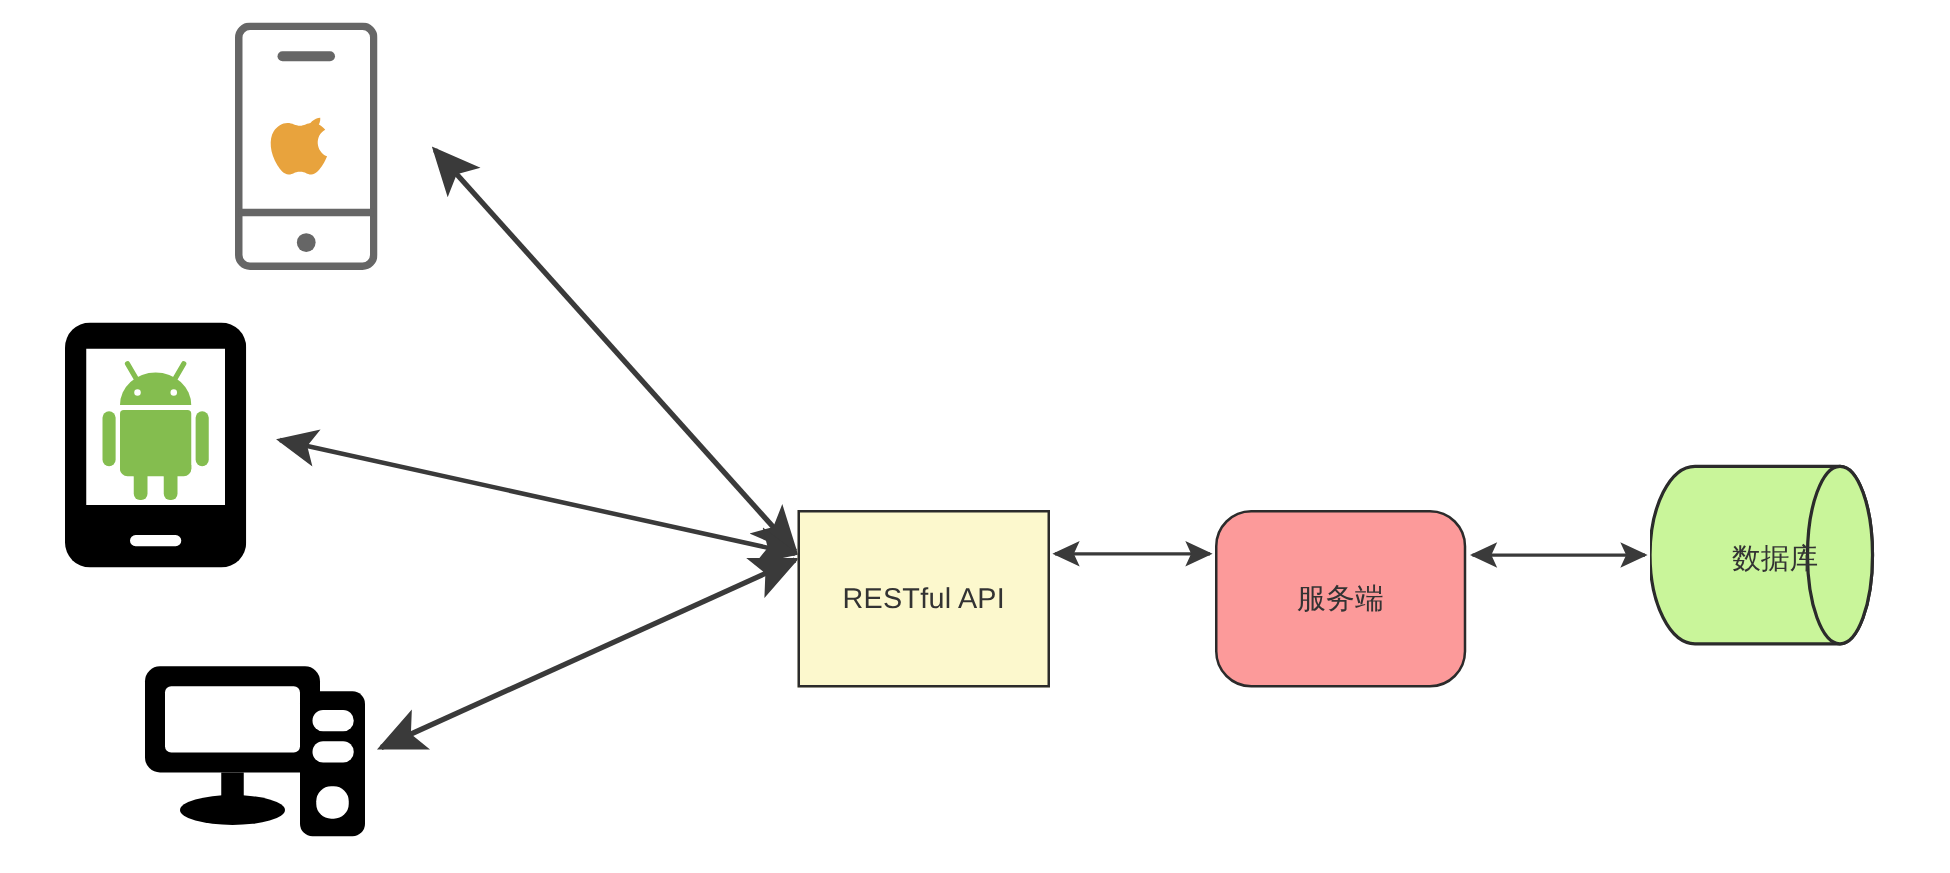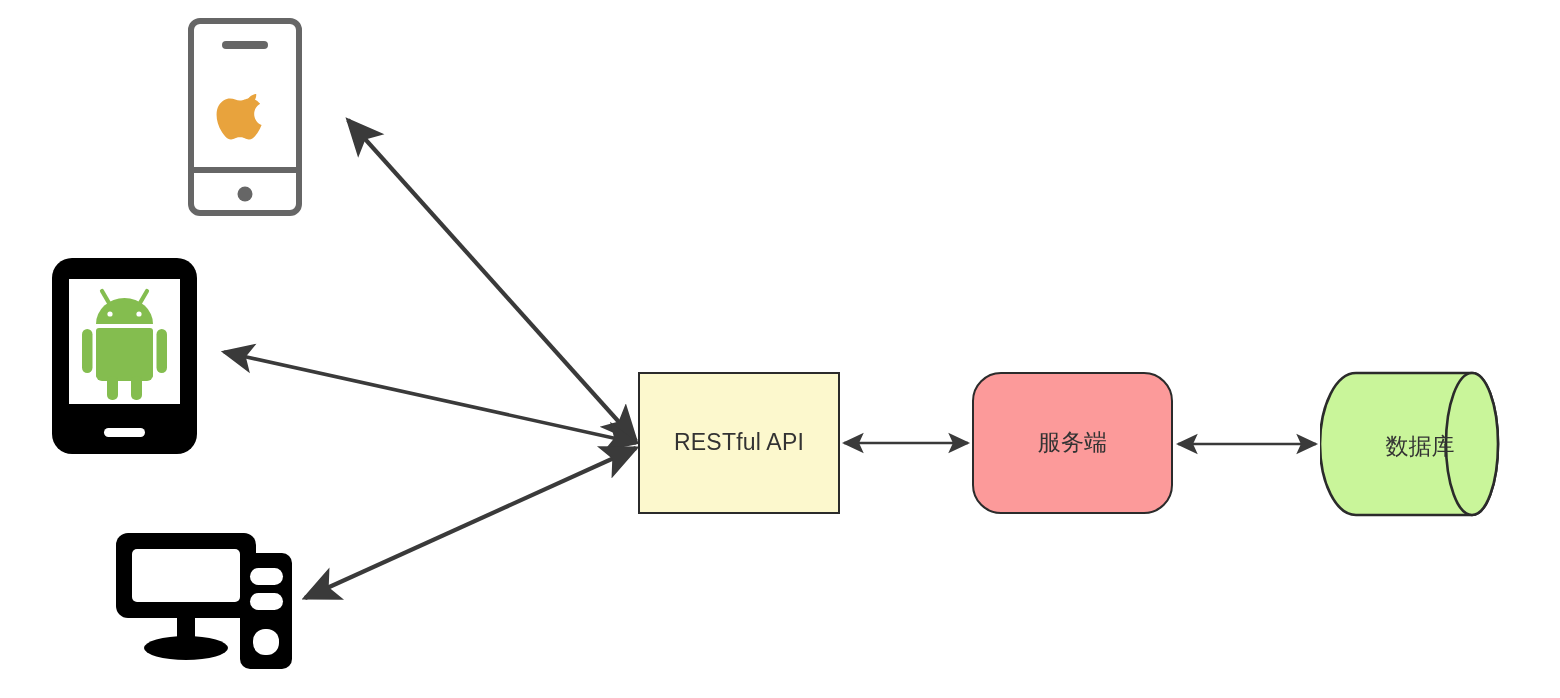--- a/index.html
+++ b/index.html
@@ -15,20 +15,21 @@
     overflow: hidden;
     font-family: "Liberation Sans", "DejaVu Sans", sans-serif;
   }
   .node-box {
     position: absolute;
     box-sizing: border-box;
     border: 2px solid #2b2b2b;
     display: flex;
     align-items: center;
     justify-content: center;
+    margin-top: 36px;
   }
   .node-label {
     color: #333333;
     font-size: 23px;
     line-height: 1.1;
     letter-spacing: 0.2px;
     white-space: nowrap;
     text-align: center;
   }
   .cyl-label {

